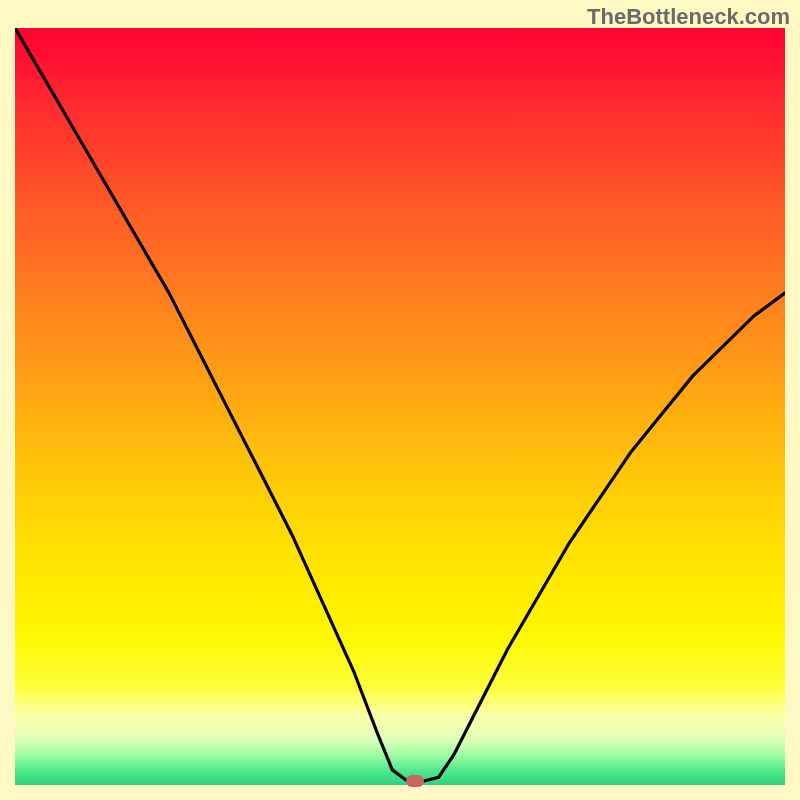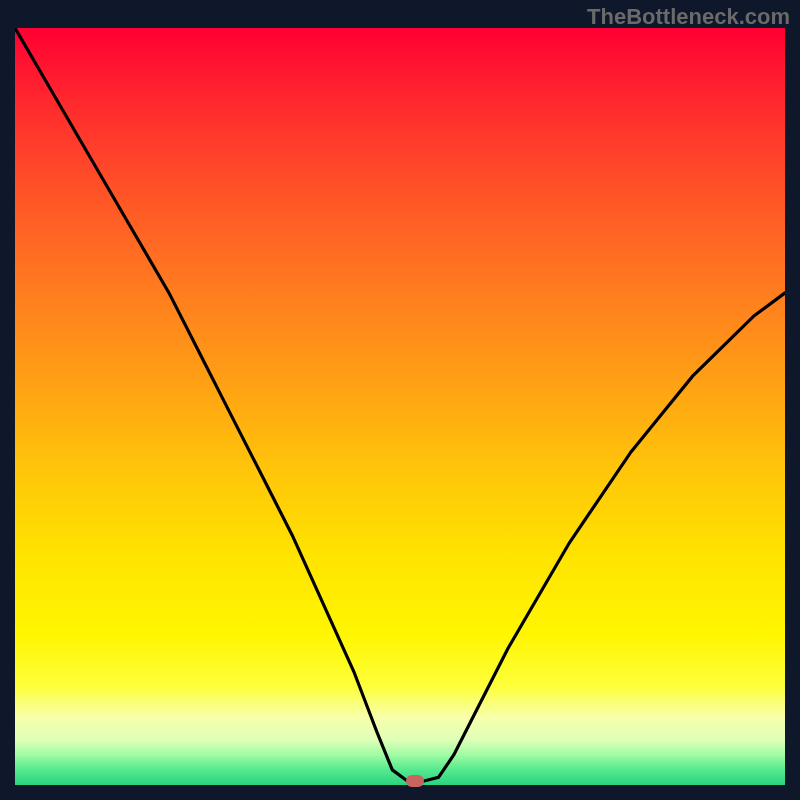--- a/index.html
+++ b/index.html
@@ -1,20 +1,20 @@
 <!DOCTYPE html>
 <html><head>
 <meta charset="utf-8">
 <style>
   * { margin: 0; padding: 0; box-sizing: border-box; }
   html, body { width: 800px; height: 800px; overflow: hidden; }
   .container {
     width: 800px;
     height: 800px;
-    background: #0f172a;
+    background: #fef9c3;
     position: relative;
   }
   .watermark {
     position: absolute;
     top: 4px;
     right: 10px;
     font-family: Arial, Helvetica, sans-serif;
     font-size: 22px;
     font-weight: bold;
     color: #6a6a6a;

